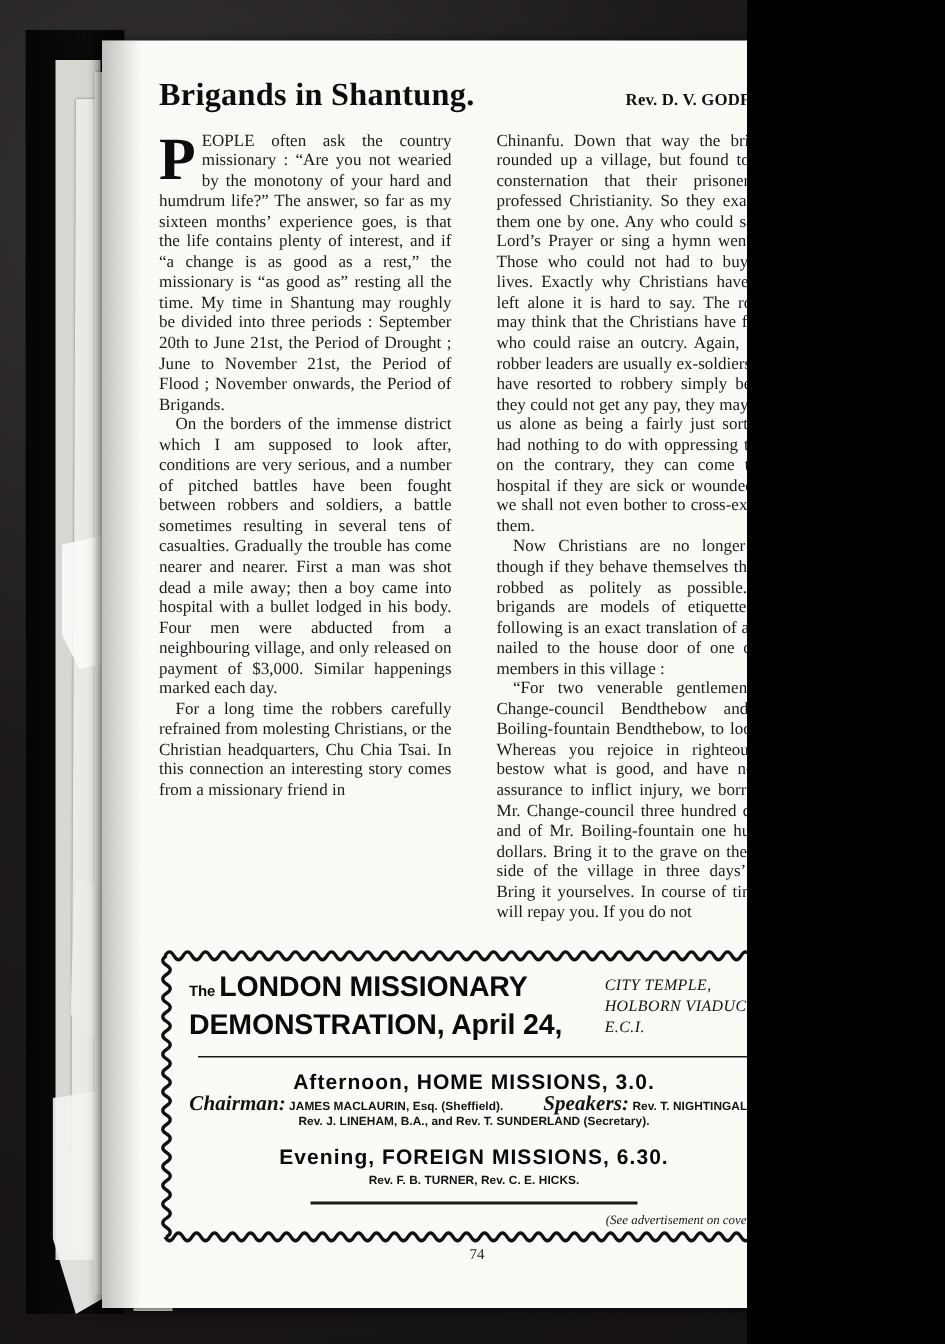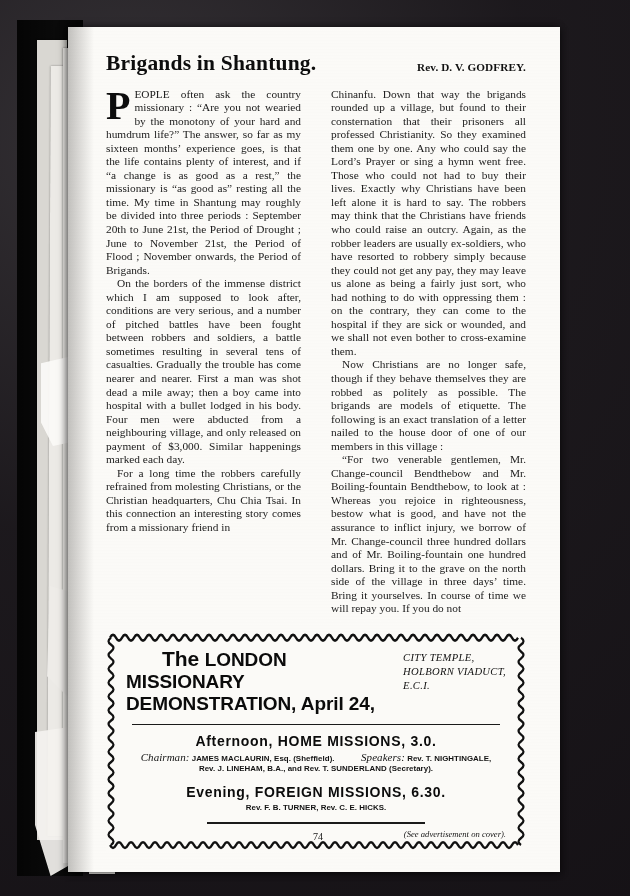--- a/index.html
+++ b/index.html
@@ -10,21 +10,21 @@
   body {
     width: 630px;
     height: 896px;
     overflow: hidden;
     font-family: "Liberation Serif", serif;
   }
 
   
   #scan {
     position: relative;
-    width: 630px;
+    width: 498px;
     height: 896px;
     background: #f0abfc;
     overflow: hidden;
   }
   .desk-noise {
     position: absolute;
     inset: 0;
     background:
       radial-gradient(circle at 20% 15%, #2b2b2b 0%, #111 45%, #0a0a0a 100%);
     opacity: .95;
@@ -188,22 +188,21 @@
   }
   .ad-title {
     font-family: "Liberation Sans", sans-serif;
     font-weight: bold;
     font-size: 19px;
     line-height: 22px;
     letter-spacing: -.1px;
     color: #0b0b0b;
   }
   .ad-title .small {
-    font-size: 21px;
-    margin-left: 36px;
+    font-size: 10px;
   }
   .ad-venue {
     font-family: "Liberation Serif", serif;
     font-style: italic;
     font-size: 10.6px;
     line-height: 14px;
     letter-spacing: .3px;
     color: #111;
     padding-top: 3px;
     white-space: nowrap;
@@ -229,22 +228,22 @@
     font-family: "Liberation Sans", sans-serif;
     font-size: 7.9px;
     font-weight: bold;
     letter-spacing: .05px;
     color: #121212;
     line-height: 10.6px;
   }
   .lbl {
     font-family: "Liberation Serif", serif;
     font-style: italic;
-    font-weight: normal;
-    font-size: 11px;
+    font-weight: bold;
+    font-size: 14px;
   }
   .gap { display: inline-block; width: 22px; }
   .session + .session { margin-top: 9px; }
   .ad-rule-short {
     width: 218px;
     height: 2px;
     background: #1a1a1a;
     margin: 8px auto 5px auto;
   }
   .ad-foot {

